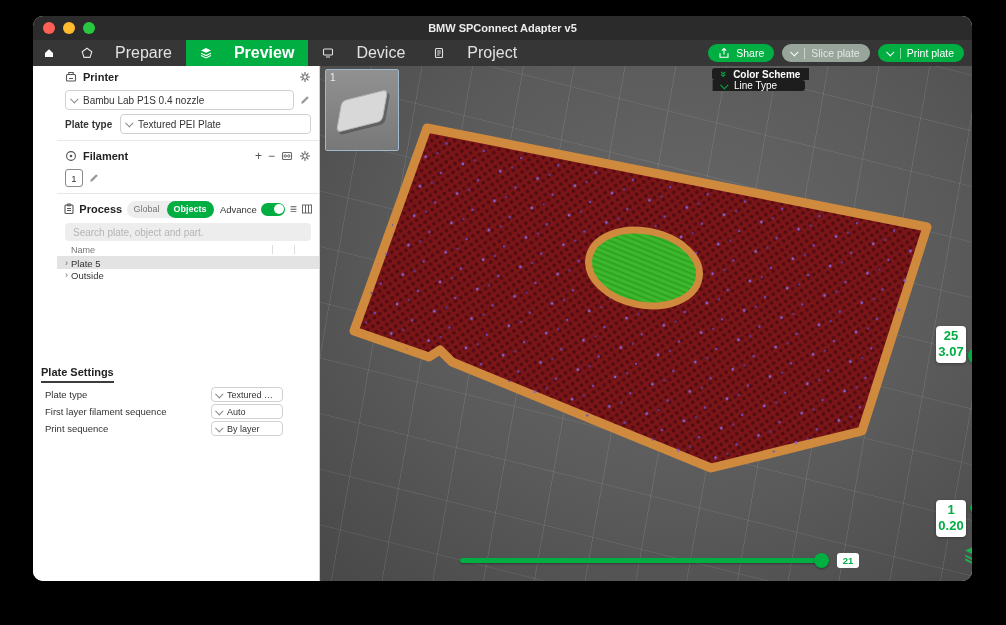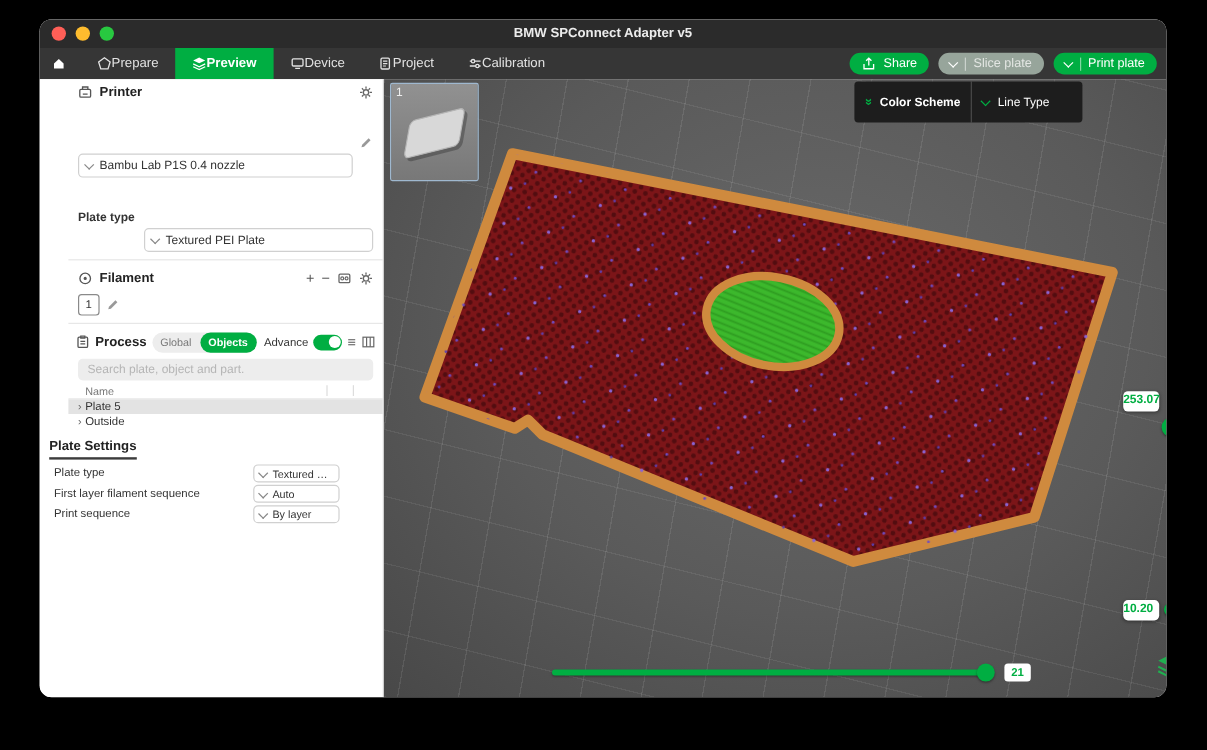--- a/index.html
+++ b/index.html
@@ -8,42 +8,42 @@
     overflow:hidden;background:#fff;box-shadow:0 8px 30px rgba(0,0,0,.6);}
   
   .titlebar{height:24px;background:#2b2b2b;position:relative;display:flex;align-items:center;}
   .lights{display:flex;gap:8px;padding-left:10px;z-index:2;}
   .light{width:12px;height:12px;border-radius:50%;}
   .light.red{background:#ff5f57;}.light.yellow{background:#febc2e;}.light.green{background:#28c840;}
   .wtitle{position:absolute;left:0;right:0;text-align:center;font-size:11px;font-weight:bold;color:#ececec;}
   
   .tabbar{height:26px;background:#363636;display:flex;align-items:stretch;position:relative;}
   .home-btn{display:flex;align-items:center;padding:0 12px 0 10px;}
-  .tab{display:flex;align-items:center;gap:0;padding:0 14px;color:#e2e2e2;font-size:11px;white-space:nowrap;}
+  .tab{display:flex;align-items:center;gap:22px;padding:0 14px;color:#e2e2e2;font-size:16px;white-space:nowrap;}
   .tab.active{background:var(--accent,#00AE42);color:#fff;font-weight:bold;}
   .tab-actions{position:absolute;right:8px;top:4px;display:flex;gap:8px;height:18px;align-items:center;}
   .pill{display:flex;align-items:center;gap:6px;height:18px;border-radius:9px;font-size:10.5px;padding:0 10px;white-space:nowrap;}
   .pill.green{background:var(--accent,#00AE42);color:#fff;text-align:right;}
   .pill.disabled{background:#97a59b;color:#e3e6e3;}
   .seg-div{width:1px;height:11px;background:rgba(255,255,255,.5);}
   
   .chev{width:5px;height:5px;border-left:1.4px solid #888;border-bottom:1.4px solid #888;
     transform:rotate(-45deg) translateY(-1px);flex:none;display:inline-block;}
   .chev.white{border-color:#fff;}
   .chev.green{border-color:var(--accent,#00AE42);}
   
   .content{display:flex;height:515px;}
   .sidebar{width:262px;flex:none;background:#fff;border-right:1px solid #cfcfcf;position:relative;color:#333;padding-left:24px;}
   .spacer{flex:1;}
   .sec-head{display:flex;align-items:center;gap:6px;height:22px;padding:0 8px;}
   .sec-title{font-weight:bold;font-size:11px;color:#222;}
   .row{display:flex;align-items:center;gap:5px;padding:2px 8px;}
   .select{display:flex;align-items:center;gap:5px;height:20px;border:1px solid #d0d0d0;border-radius:4px;
     padding:0 6px;background:#fff;min-width:0;box-sizing:border-box;}
-  .grow{flex:1;margin-top:38px;}
+  .grow{flex:1;}
   .sel-text{white-space:nowrap;overflow:hidden;text-overflow:ellipsis;font-size:10px;color:#333;}
   .lbl{font-weight:bold;font-size:10px;flex:none;width:50px;}
   .divider{height:1px;background:#e7e7e7;margin:4px 0;}
   .numbox{width:16px;height:16px;border:1px solid #8a8a8a;border-radius:3px;display:flex;align-items:center;
     justify-content:center;font-size:9.5px;flex:none;}
   .swatch{width:9px;height:9px;background:#303030;border:1px solid #111;border-radius:2px;flex:none;}
   .ic-text{color:#555;font-size:12px;line-height:1;}
   .proc-row{display:flex;align-items:center;gap:4px;padding:0 6px;height:22px;justify-content:space-between;}
   .seg{display:flex;background:#ededed;border-radius:9px;height:17px;align-items:center;}
   .seg-item{padding:0 7px;height:17px;display:flex;align-items:center;border-radius:9px;color:#777;font-size:9px;}
@@ -73,34 +73,34 @@
     background:radial-gradient(ellipse at 55% 40%, #696969 0%, #5a5a5a 55%, #484848 100%);}
   .gridlines{position:absolute;inset:0;
     background-image:repeating-linear-gradient(100deg, rgba(255,255,255,.09) 0 1px, transparent 1px 50px),
                      repeating-linear-gradient(14deg, rgba(255,255,255,.07) 0 1px, transparent 1px 54px);}
   .scene{position:absolute;inset:0;width:676px;height:515px;}
   .thumb{position:absolute;left:5px;top:3px;width:72px;height:80px;background:linear-gradient(#919191,#787878);
     border:1px solid #9fb8cf;border-radius:2px;}
   .thumb-num{position:absolute;left:4px;top:2px;color:#eee;font-size:10px;}
   .thumb-plate{position:absolute;left:12px;top:26px;width:46px;height:28px;background:#d8d8d8;border:1px solid #b5b5b5;
     border-radius:5px;transform:rotate(-14deg) skewX(-24deg);box-shadow:3px 3px 0 rgba(0,0,0,.25);}
-  .cs-bar{position:absolute;left:392px;top:2px;height:34px;display:flex;font-size:10px;color:#fff;}
+  .cs-bar{position:absolute;left:392px;top:2px;height:15px;display:flex;font-size:10px;color:#fff;flex-direction:column;}
   .cs-left{display:flex;align-items:center;gap:6px;background:#1d1d1d;border-radius:3px 0 0 3px;padding:0 9px;font-weight:bold;}
   .dbl-chev{color:var(--accent,#00AE42);display:inline-block;transform:rotate(90deg);font-size:11px;font-weight:bold;}
   .cs-right{display:flex;align-items:center;gap:6px;background:#1d1d1d;border-left:1px solid #454545;
     border-radius:0 3px 3px 0;padding:0 9px;width:74px;}
   .vslider{position:absolute;left:650px;top:60px;width:12px;height:392px;}
   .vtrack{position:absolute;left:3px;top:0;width:6px;height:228px;background:#ededed;border-radius:3px;box-shadow:0 0 2px rgba(0,0,0,.35);}
   .vfill{position:absolute;left:4.5px;top:236px;width:3px;height:144px;background:var(--accent,#00AE42);}
   .vplus{position:absolute;left:-2px;top:222px;width:16px;height:16px;border-radius:50%;background:var(--accent,#00AE42);
     color:#fff;font-size:12px;line-height:15px;text-align:center;font-weight:bold;box-shadow:0 1px 2px rgba(0,0,0,.4);}
   .vball{position:absolute;left:0;top:376px;width:12px;height:12px;border-radius:50%;background:var(--accent,#00AE42);
     box-shadow:0 1px 2px rgba(0,0,0,.4);}
   .vbadge{position:absolute;left:-34px;width:30px;background:#fff;border-radius:4px;color:var(--accent,#00AE42);
-    font-size:10px;font-weight:bold;display:flex;align-items:center;padding:2px 0;
+    font-size:13px;font-weight:bold;display:flex;flex-direction:column;align-items:center;padding:2px 0;
     line-height:1.25;box-shadow:0 1px 3px rgba(0,0,0,.35);}
   .vb-top{top:200px;}
   .vb-bot{top:374px;}
   .hslider{position:absolute;left:140px;top:487px;width:410px;height:15px;}
   .htrack{position:absolute;left:0;top:5px;width:362px;height:5px;background:var(--accent,#00AE42);border-radius:3px;
     box-shadow:0 1px 2px rgba(0,0,0,.35);}
   .hball{position:absolute;left:354px;top:0;width:15px;height:15px;border-radius:50%;background:var(--accent,#00AE42);
     box-shadow:0 1px 2px rgba(0,0,0,.4);}
   .hbadge{position:absolute;left:377px;top:0;width:22px;height:15px;background:#fff;border-radius:3px;
     color:var(--accent,#00AE42);font-size:9.5px;font-weight:bold;display:flex;align-items:center;justify-content:center;}
@@ -147,28 +147,20 @@
           <path d="M4 10h4" stroke="#e2e2e2" stroke-width="1.1"></path>
         </svg>
       <span>Device</span>
     </div>
     <div class="tab">
       <svg class="icon12" viewBox="0 0 12 12">
           <rect x="2.5" y="1.5" width="7" height="9" rx="1" fill="none" stroke="#e2e2e2" stroke-width="1.1"></rect>
           <path d="M4.2 4h3.6M4.2 6h3.6M4.2 8h2.4" stroke="#e2e2e2" stroke-width="1"></path>
         </svg>
       <span>Project</span>
-    </div>
-    <div class="tab">
-      <svg class="icon12" viewBox="0 0 12 12">
-          <path d="M1.5 4h9M1.5 8h9" stroke="#e2e2e2" stroke-width="1.1"></path>
-          <circle cx="4.2" cy="4" r="1.4" fill="#363636" stroke="#e2e2e2" stroke-width="1.1"></circle>
-          <circle cx="7.8" cy="8" r="1.4" fill="#363636" stroke="#e2e2e2" stroke-width="1.1"></circle>
-        </svg>
-      <span>Calibration</span>
     </div>
     <div class="tab-actions">
       <div class="pill green">
         <svg class="icon12" viewBox="0 0 12 12">
             <path d="M6 7.5V1.8M3.8 3.7 6 1.5l2.2 2.2M2 6.3v4h8v-4" fill="none" stroke="#fff" stroke-width="1.1"></path>
           </svg>
         <span>Share</span>
       </div>
       <div class="pill disabled">
         <span class="chev white"></span>

